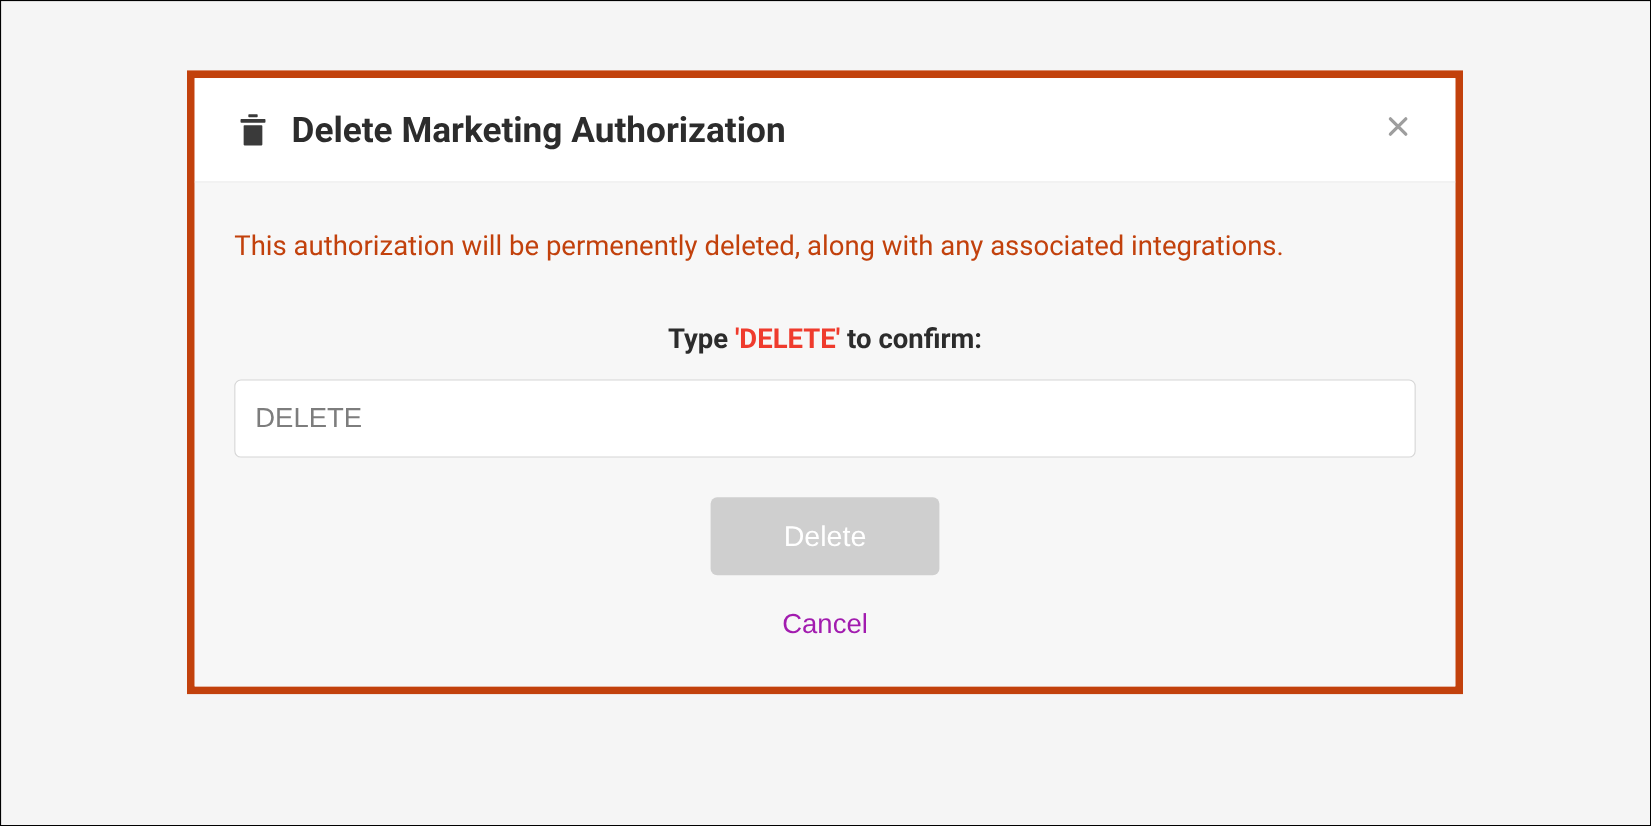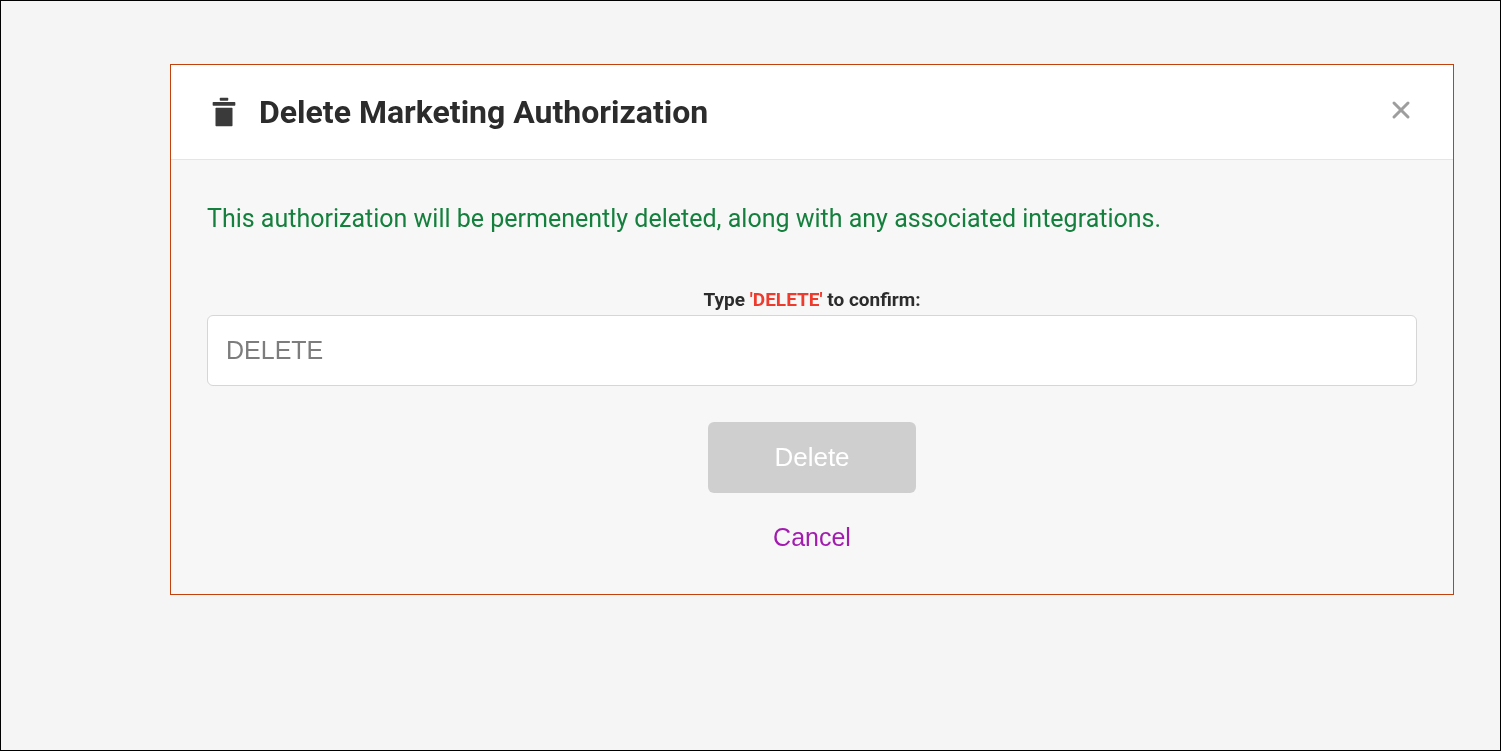--- a/index.html
+++ b/index.html
@@ -6,23 +6,23 @@
   html, body { width: 1501px; height: 751px; }
   body {
     background: #f5f5f5;
     font-family: -apple-system, BlinkMacSystemFont, "Segoe UI", Roboto, Helvetica, Arial, sans-serif;
     border: 1px solid #000;
   }
   .modal {
     position: absolute;
     left: 170px;
     top: 64px;
-    width: 1284px;
+    width: 1160px;
     background: #fff;
-    border: 1px solid #c2410c;
+    border: 7px solid #c2410c;
   }
   .modal-header {
     display: flex;
     align-items: center;
     padding: 28px 36px;
     border-bottom: 1px solid #e5e5e5;
     background: #fff;
   }
   .trash-icon {
     width: 34px;
@@ -46,29 +46,29 @@
     line-height: 1;
   }
   .close-btn svg { width: 24px; height: 24px; }
   .modal-body {
     background: #f7f7f7;
     padding: 40px 36px 42px;
   }
   .warning-text {
     font-size: 25px;
     line-height: 1.5;
-    color: #15803d;
+    color: #c2410c;
     margin-bottom: 50px;
   }
   .confirm-label {
     text-align: center;
-    font-size: 19px;
+    font-size: 25px;
     font-weight: 700;
     color: #2c2c2c;
-    margin-bottom: 4px;
+    margin-bottom: 22px;
   }
   .confirm-keyword {
     color: #ef3b2d;
   }
   .confirm-input {
     width: 100%;
     font-size: 25px;
     padding: 20px 18px;
     border: 1px solid #d6d6d6;
     border-radius: 6px;

